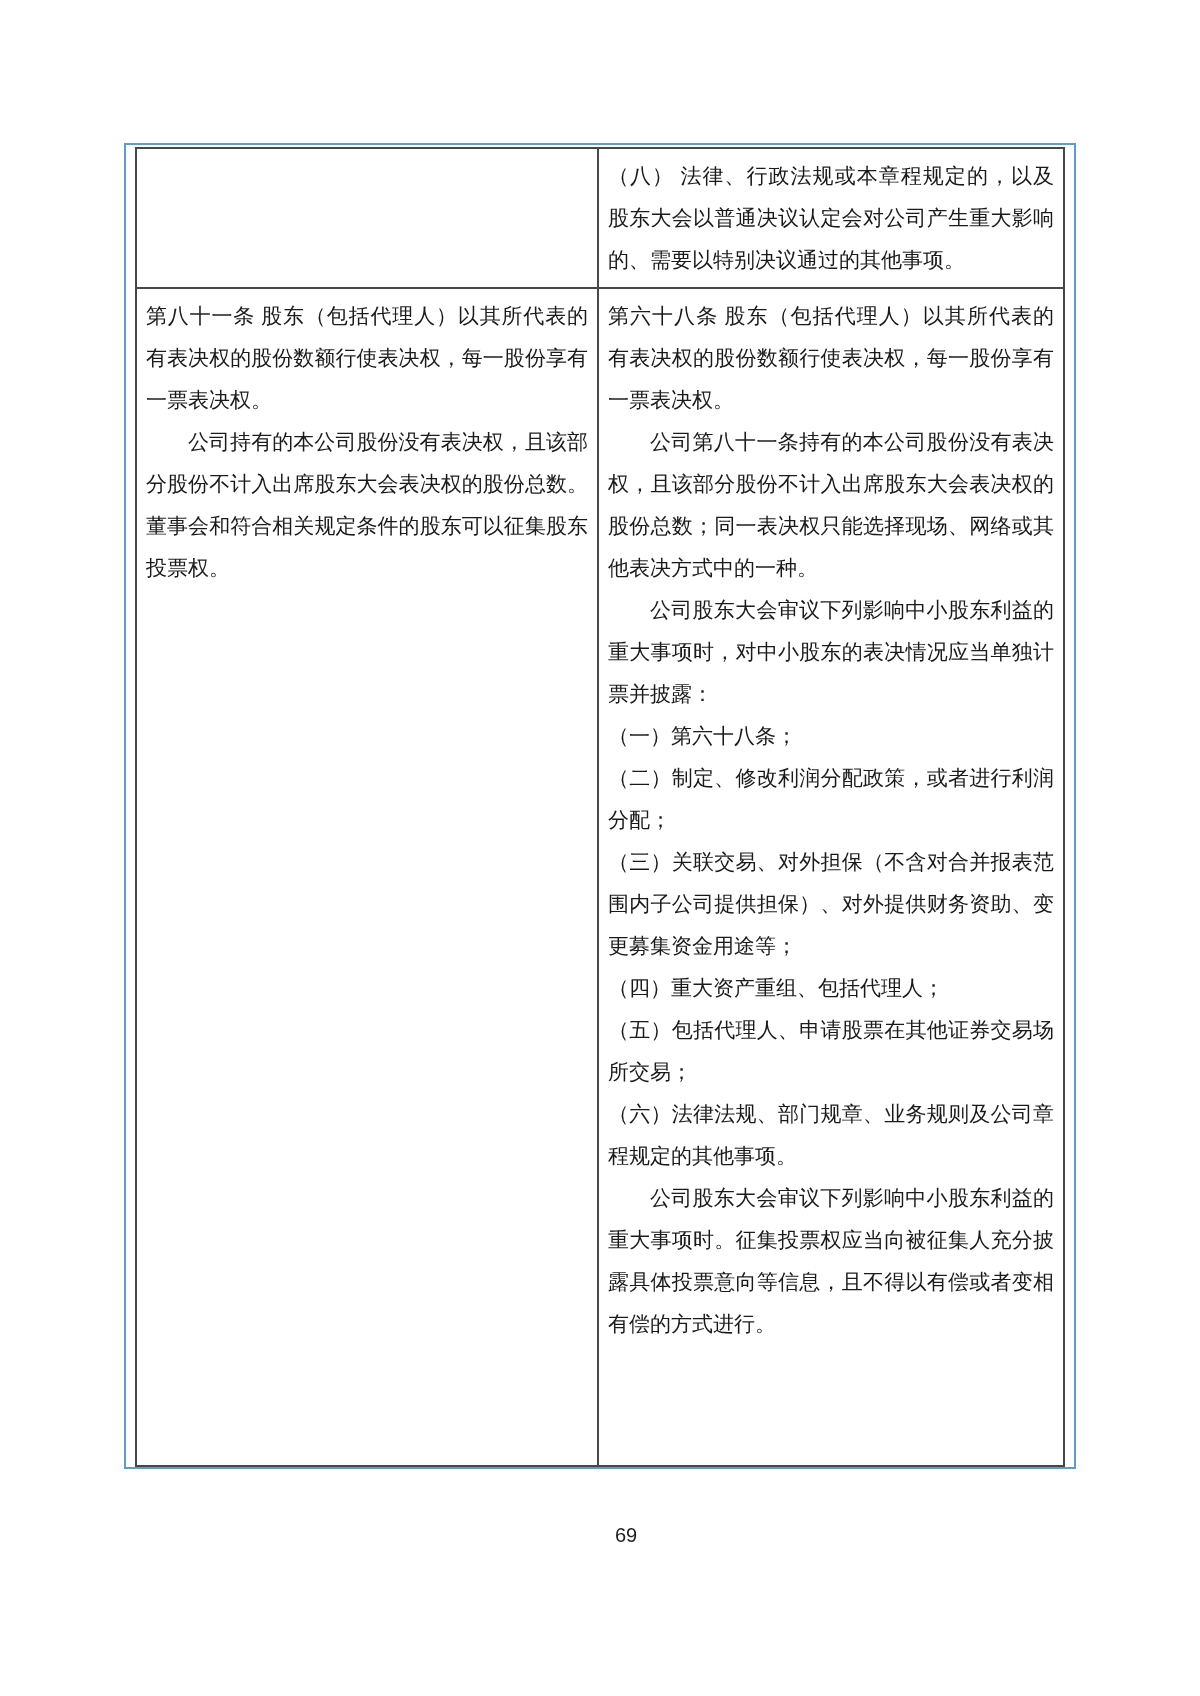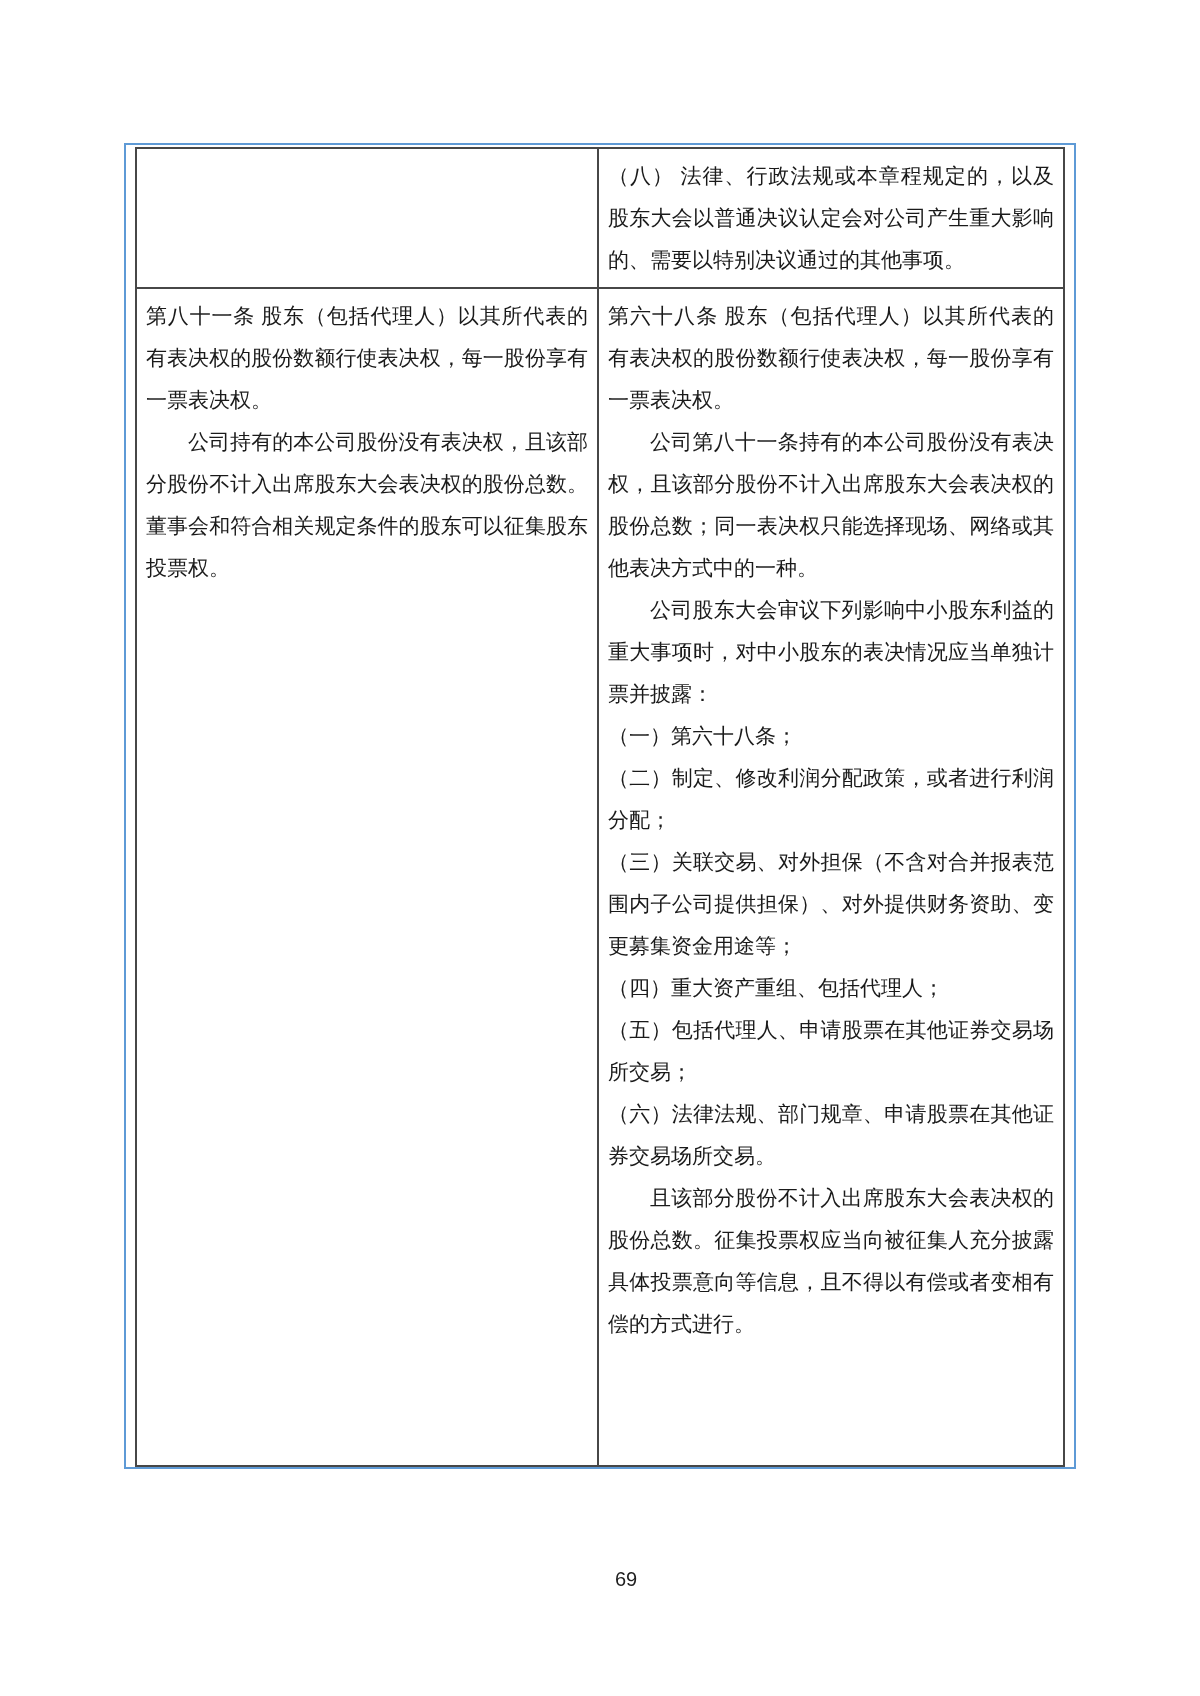--- a/index.html
+++ b/index.html
@@ -56,21 +56,20 @@
   .page-number {
     position: absolute;
     left: 0;
     top: 1524px;
     width: 1200px;
     text-align: center;
     text-indent: 52px;
     font-family: "Liberation Sans", "DejaVu Sans", sans-serif;
     font-size: 20px;
     color: #1f1f1f;
-    margin-top: 44px;
   }
 </style>
 </head>
 <body>
 
 <div class="page">
   <div class="outer-frame">
     <table class="cmp-table">
       <colgroup>
         <col class="c-left">
@@ -90,21 +89,21 @@
             </td>
             <td>
               <div class="para"><span class="run bold">第六十八条</span><span class="run"> 股东（包括代理人）以其所代表的有表决权的股份数额行使表决权，每一股份享有一票表决权。</span></div>
               <div class="para indent"><span class="run">公司</span><span class="run bold">第八十一条</span><span class="run">持有的本公司股份没有表决权，且该部分股份不计入出席股东大会表决权的股份总数；</span><span class="run bold">同一表决权只能选择现场、网络或其他表决方式中的一种。</span></div>
               <div class="para indent"><span class="run bold">公司股东大会审议下列影响中小股东利益的重大事项时，对中小股东的表决情况应当单独计票并披露：</span></div>
               <div class="para"><span class="run bold">（一）第六十八条；</span></div>
               <div class="para"><span class="run bold">（二）制定、修改利润分配政策，或者进行利润分配；</span></div>
               <div class="para"><span class="run bold">（三）关联交易、对外担保（不含对合并报表范围内子公司提供担保）、对外提供财务资助、变更募集资金用途等；</span></div>
               <div class="para"><span class="run bold">（四）重大资产重组、包括代理人；</span></div>
               <div class="para"><span class="run bold">（五）包括代理人、申请股票在其他证券交易场所交易；</span></div>
-              <div class="para"><span class="run bold">（六）法律法规、部门规章、申请股票在其他证券交易场所交易。</span></div>
-              <div class="para indent"><span class="run">且该部分股份不计入出席股东大会表决权的股份总数。</span><span class="run bold">征集投票权应当向被征集人充分披露具体投票意向等信息，且不得以有偿或者变相有偿的方式进行。</span></div>
+              <div class="para"><span class="run bold">（六）法律法规、部门规章、业务规则及公司章程规定的其他事项。</span></div>
+              <div class="para indent"><span class="run">公司股东大会审议下列影响中小股东利益的重大事项时。</span><span class="run bold">征集投票权应当向被征集人充分披露具体投票意向等信息，且不得以有偿或者变相有偿的方式进行。</span></div>
             </td>
           </tr>
         </tbody>
     </table>
   </div>
   <div class="page-number">69</div>
 </div>
 
 </body></html>

